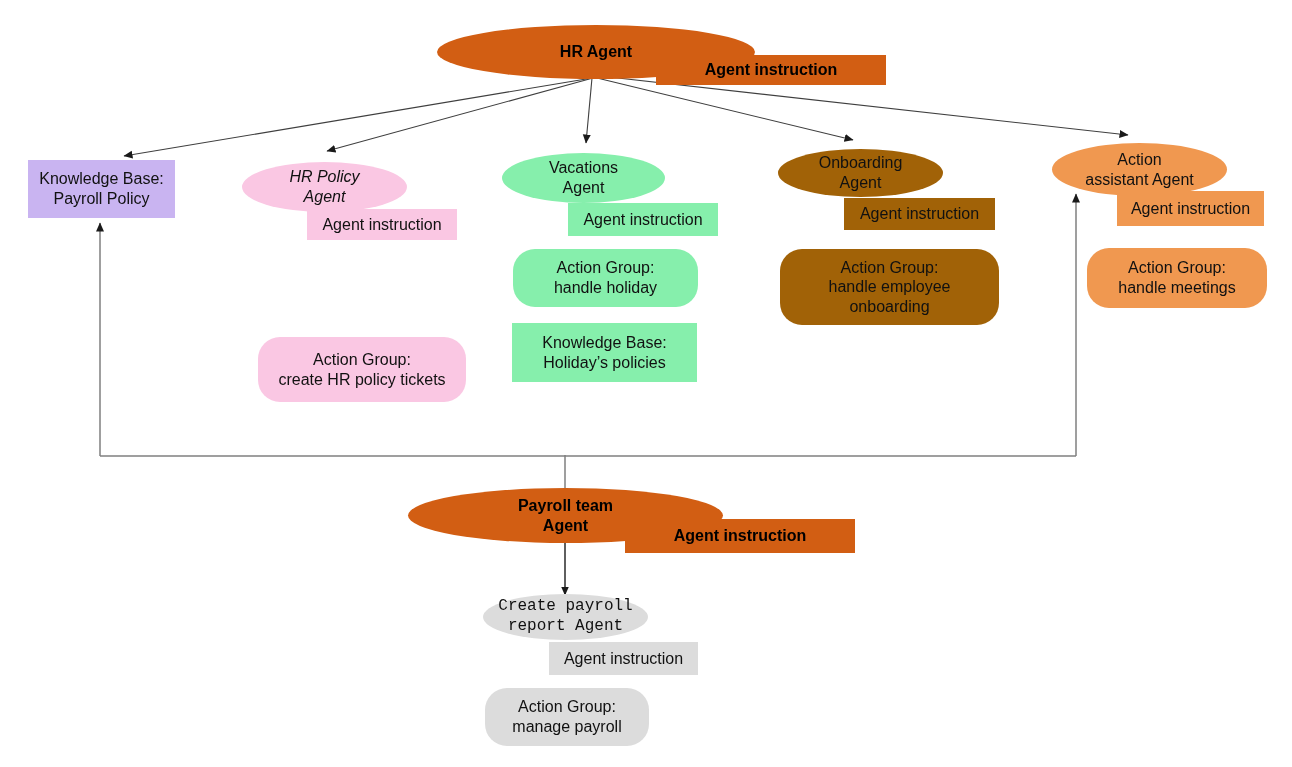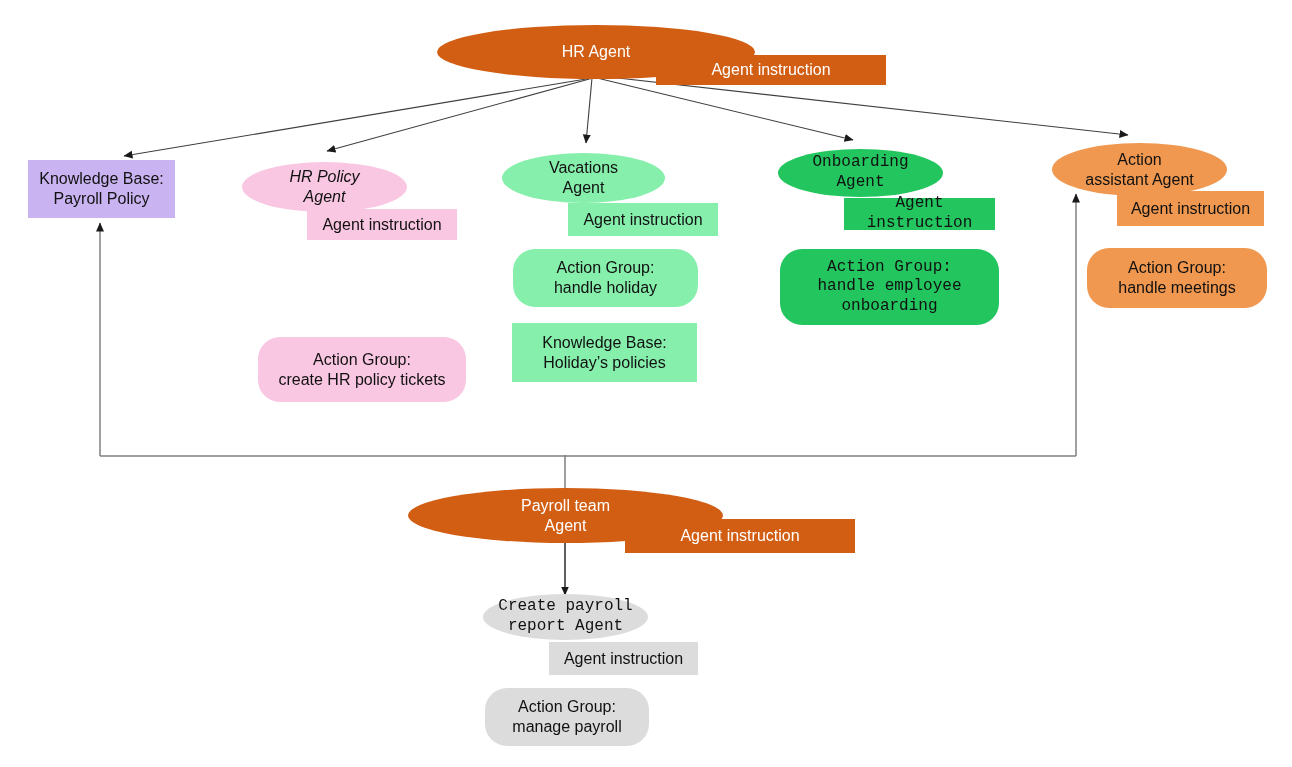--- a/index.html
+++ b/index.html
@@ -6,26 +6,26 @@
   body{font-family:"Liberation Sans","DejaVu Sans",sans-serif;}
   .canvas{position:relative;width:1292px;height:767px;background:#ffffff;overflow:hidden;}
   .edges{position:absolute;left:0;top:0;width:1292px;height:767px;pointer-events:none;}
   .node{
     position:absolute;display:flex;align-items:center;justify-content:center;
     text-align:center;font-size:16px;line-height:1.22;color:#111111;
     white-space:pre-line;box-sizing:border-box;padding:2px 6px;
   }
   .ellipse{border-radius:50%;}
   .rounded{border-radius:22px;}
-  .c-orange-dark{background:#D25E13;color:#ffffff;}
+  .c-orange-dark{background:#D25E13;color:#000000;font-weight:bold;}
   .c-orange{background:#F09850;}
   .c-purple{background:#C9B4F1;}
   .c-pink{background:#FAC7E3;}
   .c-blue{background:#86efac;}
-  .c-slate{background:#22c55e;font-family:Liberation Mono, monospace;}
+  .c-slate{background:#a16207;}
   .c-gray{background:#DCDCDC;}
 </style>
 </head>
 <body>
 
 <div class="canvas">
 
   <svg class="edges" viewBox="0 0 1292 767" xmlns="http://www.w3.org/2000/svg">
     <defs>
       <marker id="ah-dark" markerWidth="11" markerHeight="9" refX="8.5" refY="4" orient="auto" markerUnits="userSpaceOnUse">

